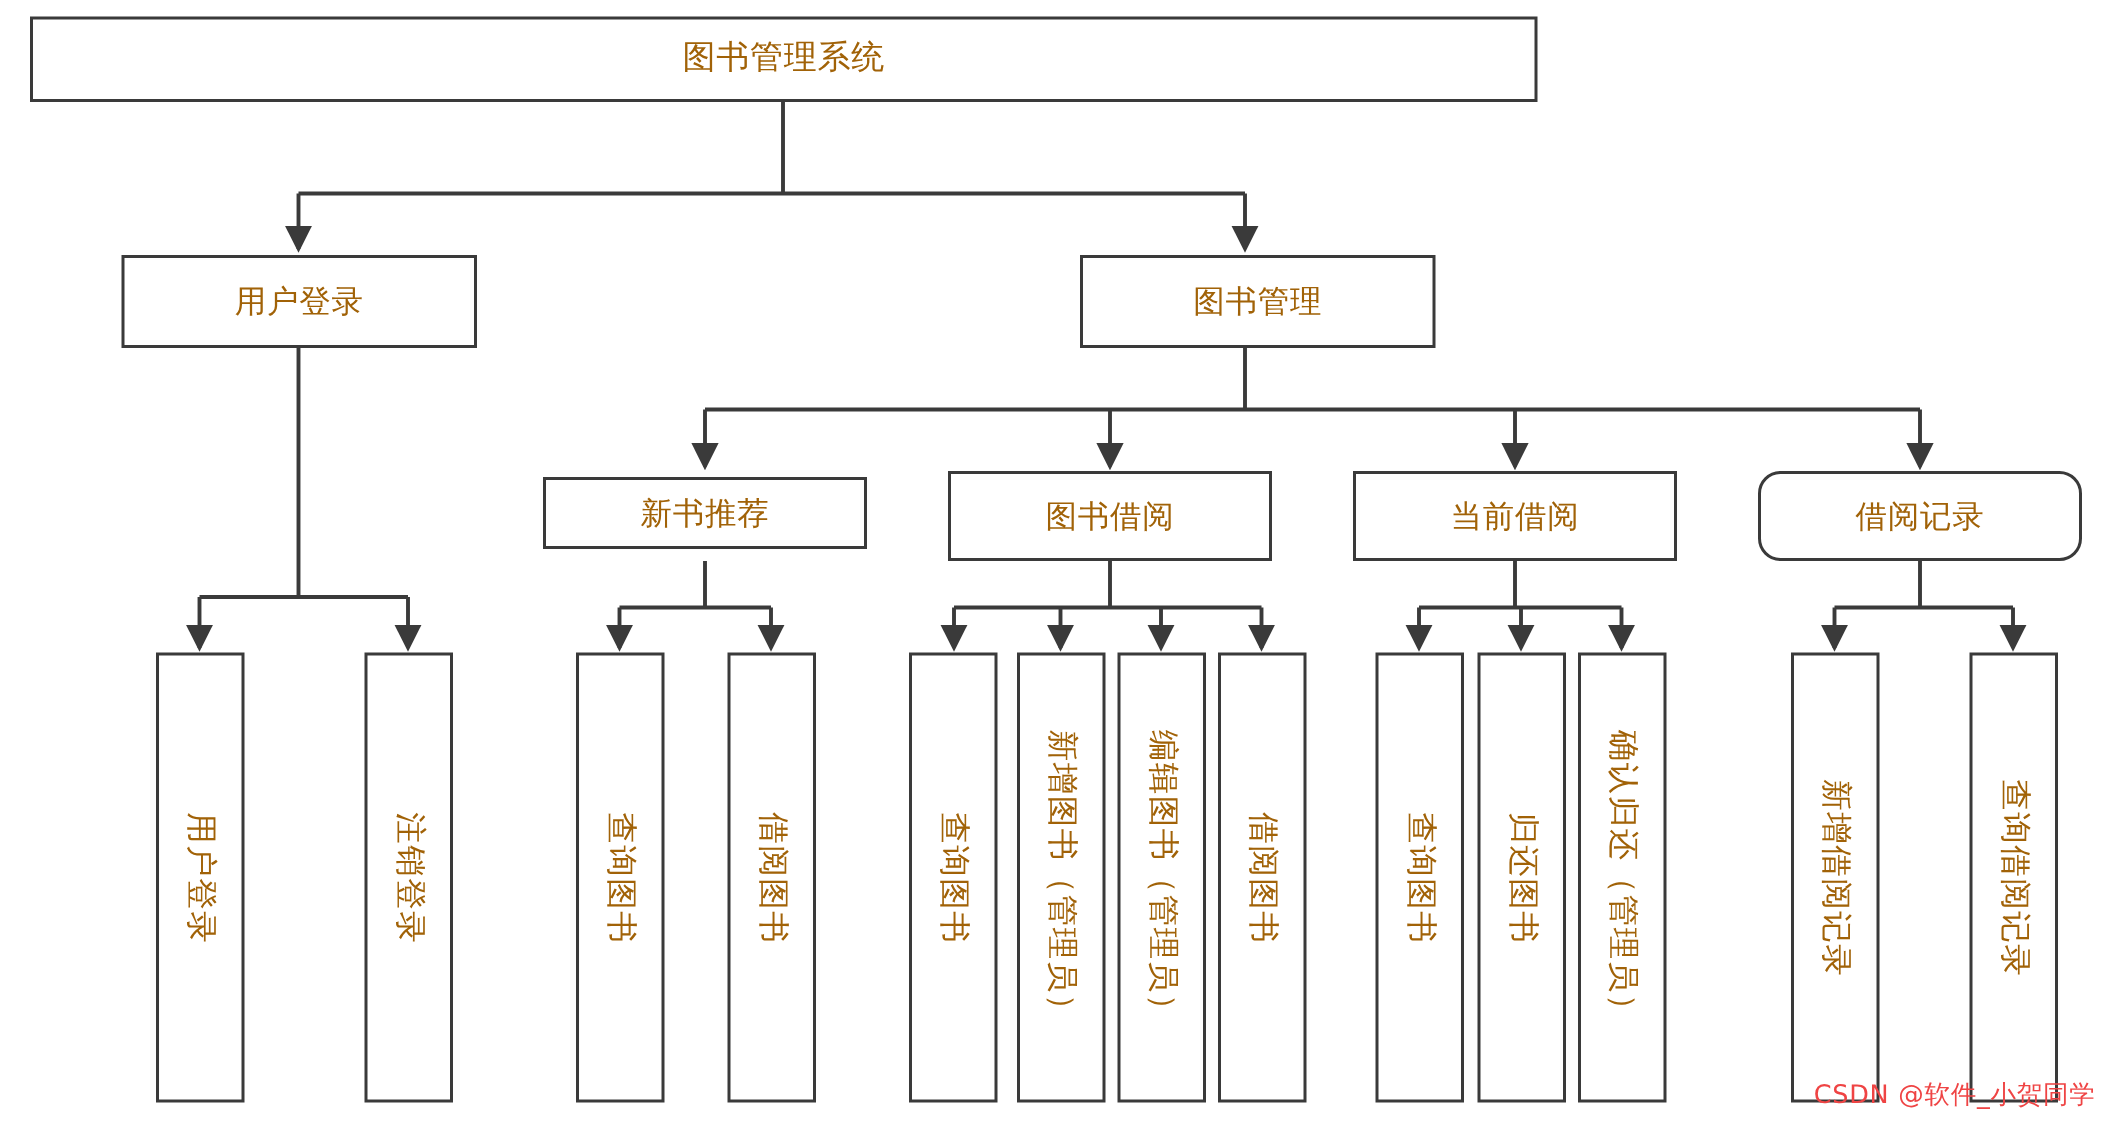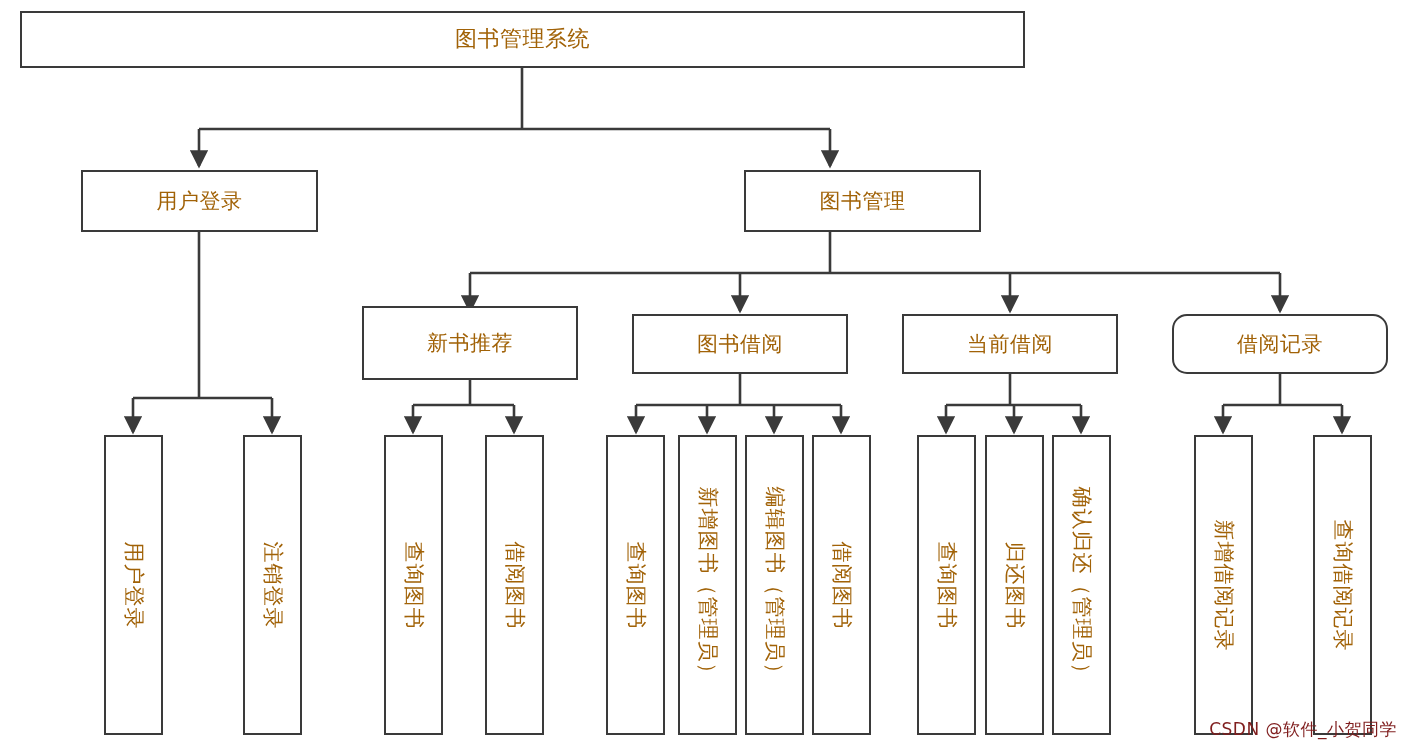--- a/index.html
+++ b/index.html
@@ -59,21 +59,21 @@
     transform: rotate(90deg);
     transform-origin: center center;
     white-space: nowrap;
     letter-spacing: 1px;
   }
   #watermark {
     position: absolute;
     right: 8px;
     bottom: 6px;
     font-size: 17px;
-    color: #7f1d1d;
+    color: #ef4444;
     letter-spacing: 0.5px;
     user-select: none;
     white-space: nowrap;
   }
 </style>
 </head>
 <body>
 
 <div id="diagram-root">
 
@@ -130,25 +130,25 @@
   </svg>
 
   <div class="node horizontal root" style="left:20px; top:11px; width:1005px; height:57px;">
     <span class="node-label">图书管理系统</span>
   </div>
 
   <div class="node horizontal" style="left:81px; top:170px; width:237px; height:62px;">
     <span class="node-label">用户登录</span>
   </div>
 
-  <div class="node horizontal" style="left:744px; top:170px; width:237px; height:62px;">
+  <div class="node horizontal" style="left:720px; top:170px; width:237px; height:62px;">
     <span class="node-label">图书管理</span>
   </div>
 
-  <div class="node horizontal" style="left:362px; top:306px; width:216px; height:74px;">
+  <div class="node horizontal" style="left:362px; top:318px; width:216px; height:48px;">
     <span class="node-label">新书推荐</span>
   </div>
 
   <div class="node horizontal" style="left:902px; top:314px; width:216px; height:60px;">
     <span class="node-label">当前借阅</span>
   </div>
 
   <div class="node horizontal" style="left:632px; top:314px; width:216px; height:60px;">
     <span class="node-label">图书借阅</span>
   </div>

